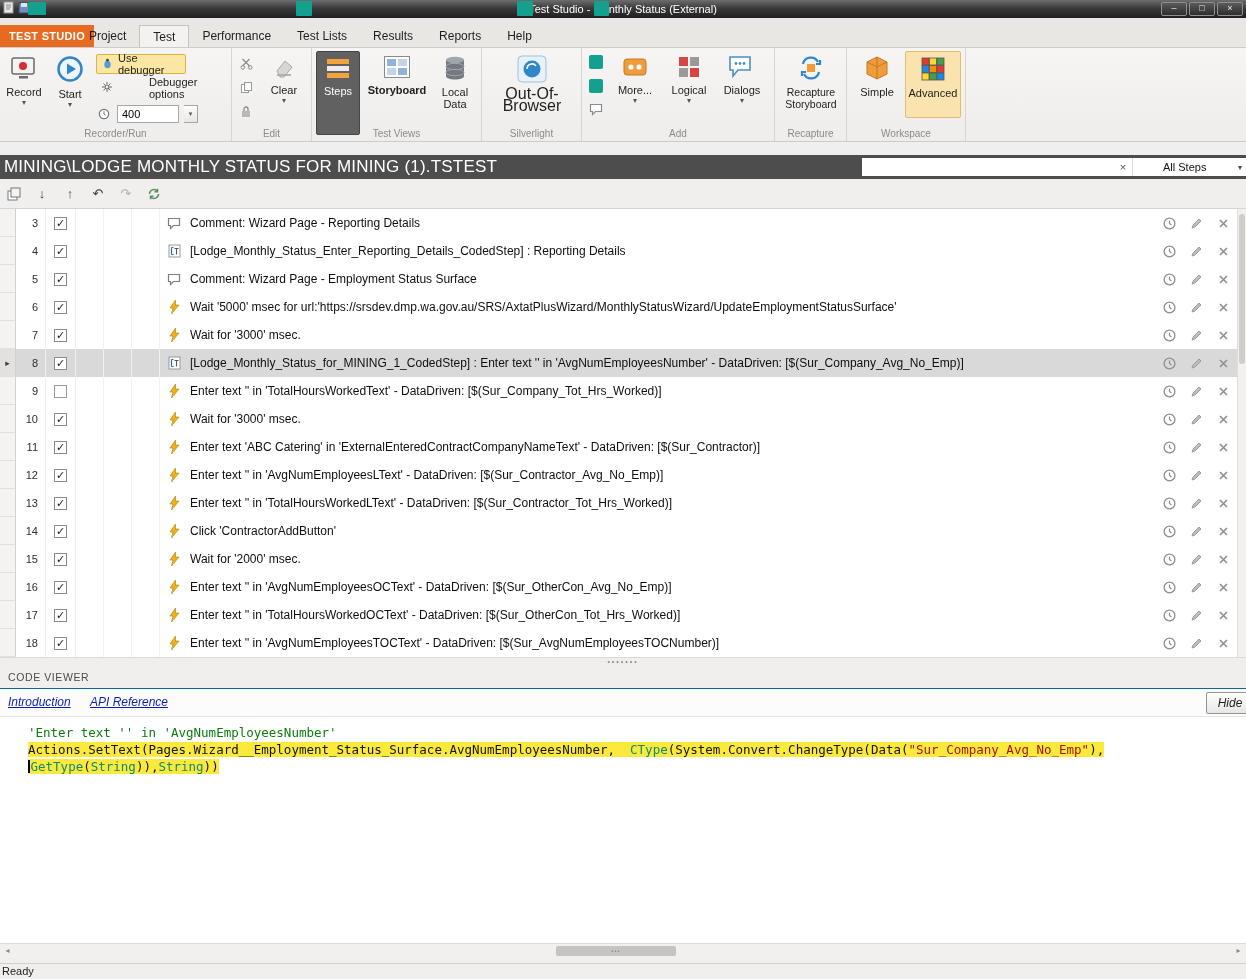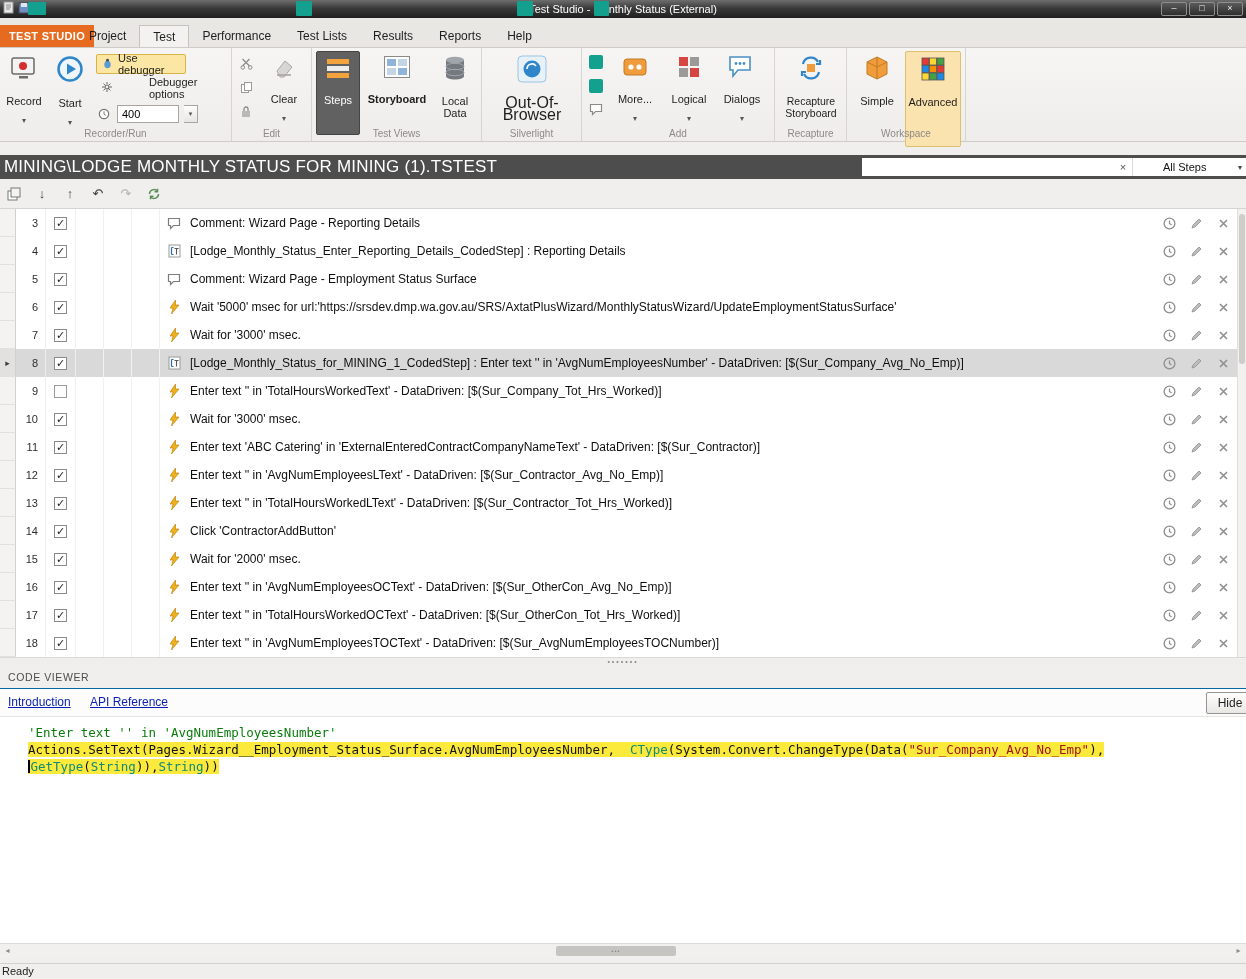--- a/index.html
+++ b/index.html
@@ -24,27 +24,27 @@
     font-size:11px;font-weight:bold;line-height:22px;letter-spacing:.3px;}
   .tabs{position:absolute;left:76px;bottom:0;display:flex;height:22px;}
   .tab{padding:0 13px;font-size:12px;line-height:22px;color:#1e1e1e;}
   .tab.active{background:#f4f2f0;border:1px solid #c6c3bf;border-bottom:none;}
 
   
   .ribbon{position:absolute;left:0;top:48px;width:100%;height:94px;background:linear-gradient(#f6f5f3,#efedeb);
     border-bottom:1px solid #cfccc8;}
   .rgroup{position:absolute;top:0;height:93px;border-right:1px solid #d8d5d1;}
   .glabel{position:absolute;bottom:2px;left:0;width:100%;text-align:center;font-size:10px;color:#8d8a86;white-space:nowrap;}
-  .bigbtn{position:absolute;top:3px;display:flex;flex-direction:column;align-items:center;gap:10px;
+  .bigbtn{position:absolute;top:3px;display:flex;flex-direction:column;align-items:center;gap:1px;
     padding-top:4px;height:76px;border-radius:2px;}
   .bigbtn .blabel{font-size:11px;color:#1e1e1e;text-align:center;line-height:12px;white-space:pre-line;}
   .bigbtn .caret{font-size:8px;color:#555;line-height:8px;}
   .bigbtn.darksel{background:#616161;border:1px solid #454545;height:84px;}
   .bigbtn.darksel .blabel{color:#fff;}
-  .bigbtn.hlsel{background:#fbe3af;border:1px solid #debf6e;height:96px;}
+  .bigbtn.hlsel{background:#fbe3af;border:1px solid #debf6e;height:67px;}
   .panelrow{position:absolute;display:flex;align-items:center;gap:5px;font-size:11px;color:#1e1e1e;height:20px;padding:0 5px;}
   .panelrow.yellow{background:#fbe7a3;border:1px solid #d8b346;border-radius:2px;}
   .delay-input{width:62px;height:18px;border:1px solid #a9a6a2;background:#fff;font-size:11px;padding:0 4px;
     font-family:"Liberation Sans",sans-serif;}
   .spin{width:14px;height:18px;border:1px solid #a9a6a2;border-left:none;background:linear-gradient(#fdfdfd,#e8e6e3);
     font-size:7px;color:#555;text-align:center;line-height:16px;}
   .smallcol{position:absolute;display:flex;flex-direction:column;gap:9px;}
   .sicon{width:16px;height:15px;display:flex;align-items:center;justify-content:center;}
   .tealsq{width:14px;height:14px;background:#13a08f;border-radius:2px;}
 
@@ -82,21 +82,21 @@
   .row-actions{position:absolute;right:16px;display:flex;gap:13px;align-items:center;}
   .ricon{display:flex;align-items:center;justify-content:center;width:14px;height:14px;}
   .vscroll{position:absolute;right:0;top:0;width:9px;height:100%;background:#f2f1ef;border-left:1px solid #e0dedb;}
   .vthumb{position:absolute;left:1px;top:5px;width:6px;height:150px;background:#cfcdca;border-radius:3px;}
 
   
   .splitter{position:absolute;left:0;top:657px;width:100%;height:8px;background:#efeeec;border-top:1px solid #dbd9d6;
     text-align:center;font-size:7px;line-height:7px;color:#8a8a8a;letter-spacing:2px;}
   .cv-header{position:absolute;left:0;top:665px;width:100%;height:24px;background:#f0efed;border-bottom:1px solid #0369a1;
     font-size:10.5px;color:#4c4c4c;letter-spacing:.6px;line-height:24px;padding-left:8px;}
-  .links-bar{position:absolute;left:0;top:689px;width:100%;height:28px;background:#fcfcfc;border-bottom:1px solid #e7e5e2;}
+  .links-bar{position:absolute;left:0;top:689px;width:100%;height:28px;background:#fcfcfc;border-bottom:1px solid #e7e5e2;font-style:italic;}
   .cv-link{position:absolute;top:6px;font-size:12px;color:#0b1fb4;text-decoration:underline;}
   .hide-btn{position:absolute;right:-8px;top:3px;width:48px;height:22px;border:1px solid #979593;border-radius:2px;
     background:linear-gradient(#fefefe,#e9e7e4);font-size:12px;color:#1e1e1e;text-align:center;line-height:20px;}
   .code-area{position:absolute;left:0;top:717px;width:100%;height:226px;background:#fff;padding:8px 0 0 28px;
     font-family:"DejaVu Sans Mono","Liberation Mono",monospace;font-size:12.5px;}
   .code-line{height:17px;white-space:pre;}
   .hl{background:#fbe93c;}
   .tok-plain{color:#141414;}
   .tok-keyword{color:#0f8a77;}
   .tok-string{color:#a31515;}

